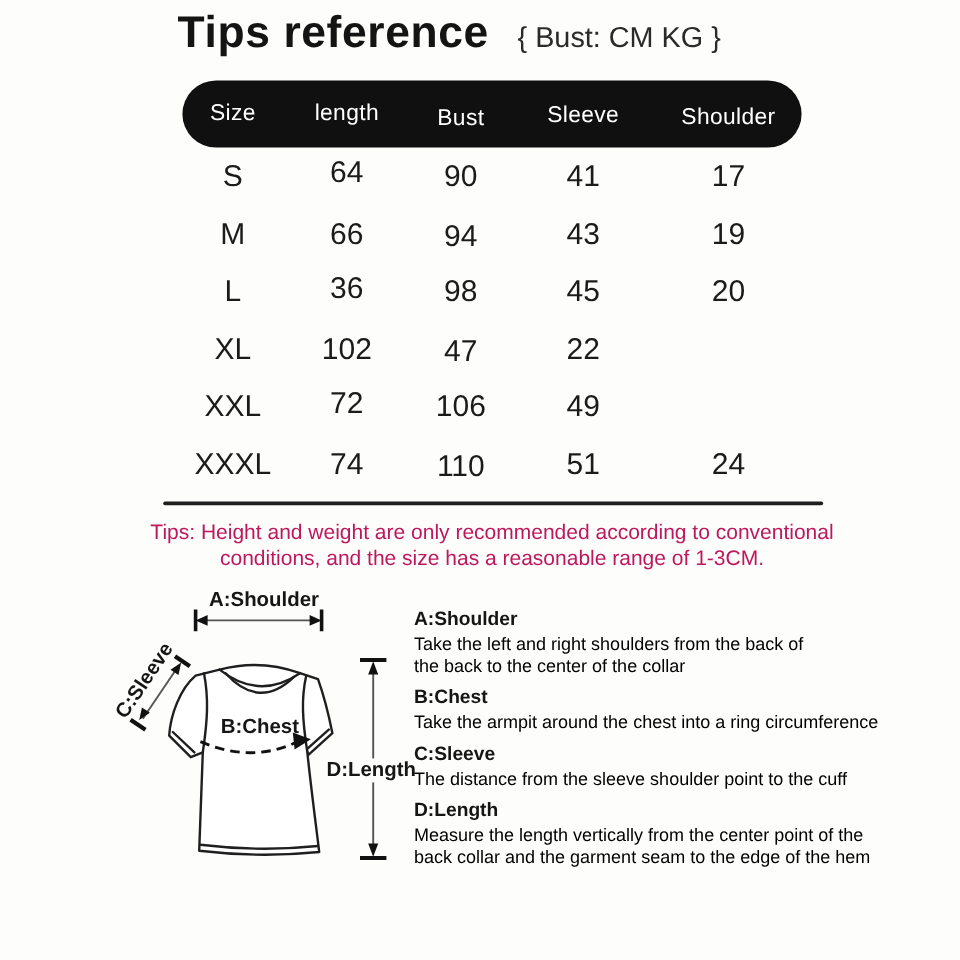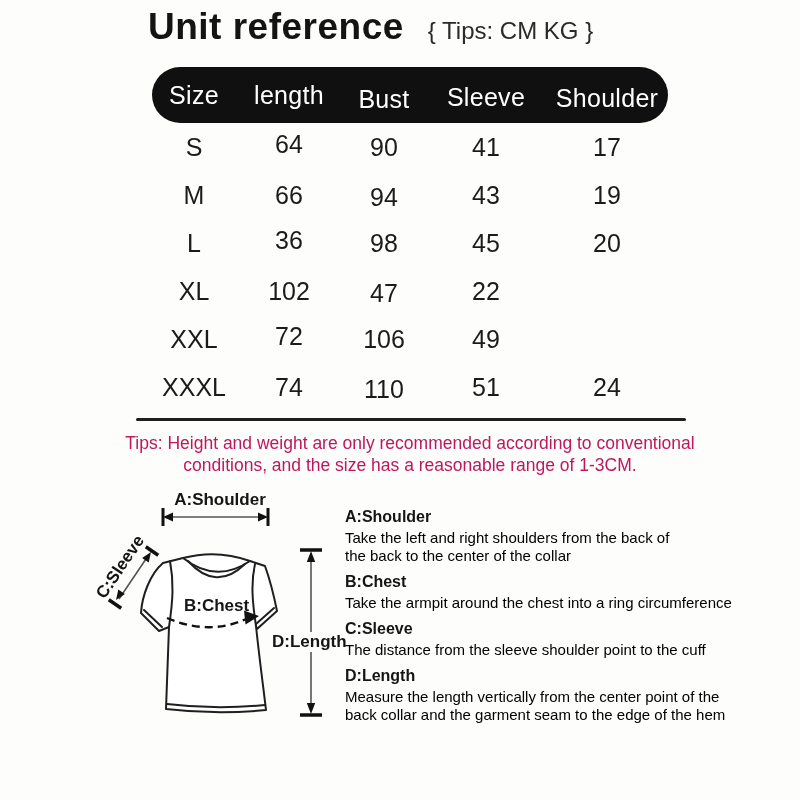--- a/index.html
+++ b/index.html
@@ -14,21 +14,21 @@
   .titlebar{left:148px;top:6px;display:flex;align-items:baseline;gap:24px;white-space:nowrap;}
   .title{font-size:37px;font-weight:bold;color:#141414;letter-spacing:.5px;}
   .unit{font-size:24px;color:#2a2a2a;}
 
   
   .grid5{display:grid;grid-template-columns:84px 106px 84px 120px 122px;}
   .pill{
     left:152px;top:67px;width:516px;height:56px;background:#101010;border-radius:28px;
     align-items:center;
   }
-  .hcell{text-align:center;color:#fff;font-size:25px;letter-spacing:.3px;}
+  .hcell{text-align:center;color:#fff;font-size:19px;letter-spacing:.3px;}
   .hcell.c2{transform:translateY(4px);}
   .hcell.c3{transform:translateY(3px);}
   .hcell.c4{transform:translateY(2px);}
   .tbody{left:152px;top:123px;width:516px;}
   .trow{height:48px;align-items:center;}
   .cell{text-align:center;font-size:25px;color:#1b1b1b;}
   .trow:nth-child(odd) .cell:nth-child(2){transform:translateY(-3px);}
   .trow:nth-child(even) .cell:nth-child(3){transform:translateY(2px);}
 
   .rule{left:136px;top:418px;width:550px;height:3px;background:#1f1f1f;border-radius:2px;}
@@ -47,22 +47,22 @@
   
   .defs{left:345px;top:507px;width:440px;z-index:2;}
   .def-block{margin:0 0 7px 0;}
   .def-term{font-size:16px;font-weight:bold;line-height:20px;color:#151515;margin-bottom:2px;}
   .def-line{font-size:15px;line-height:18px;color:#000000;}
 </style>
 </head>
 <body>
 
 <div class="abs titlebar">
-  <span class="title">Unit reference</span>
-  <span class="unit">{ Tips: CM KG }</span>
+  <span class="title">Tips reference</span>
+  <span class="unit">{ Bust: CM KG }</span>
 </div>
 
 <div class="abs pill grid5">
   <div class="hcell c0">Size</div>
   <div class="hcell c1">length</div>
   <div class="hcell c2">Bust</div>
   <div class="hcell c4">Sleeve</div>
   <div class="hcell c3">Shoulder</div>
 </div>
 

